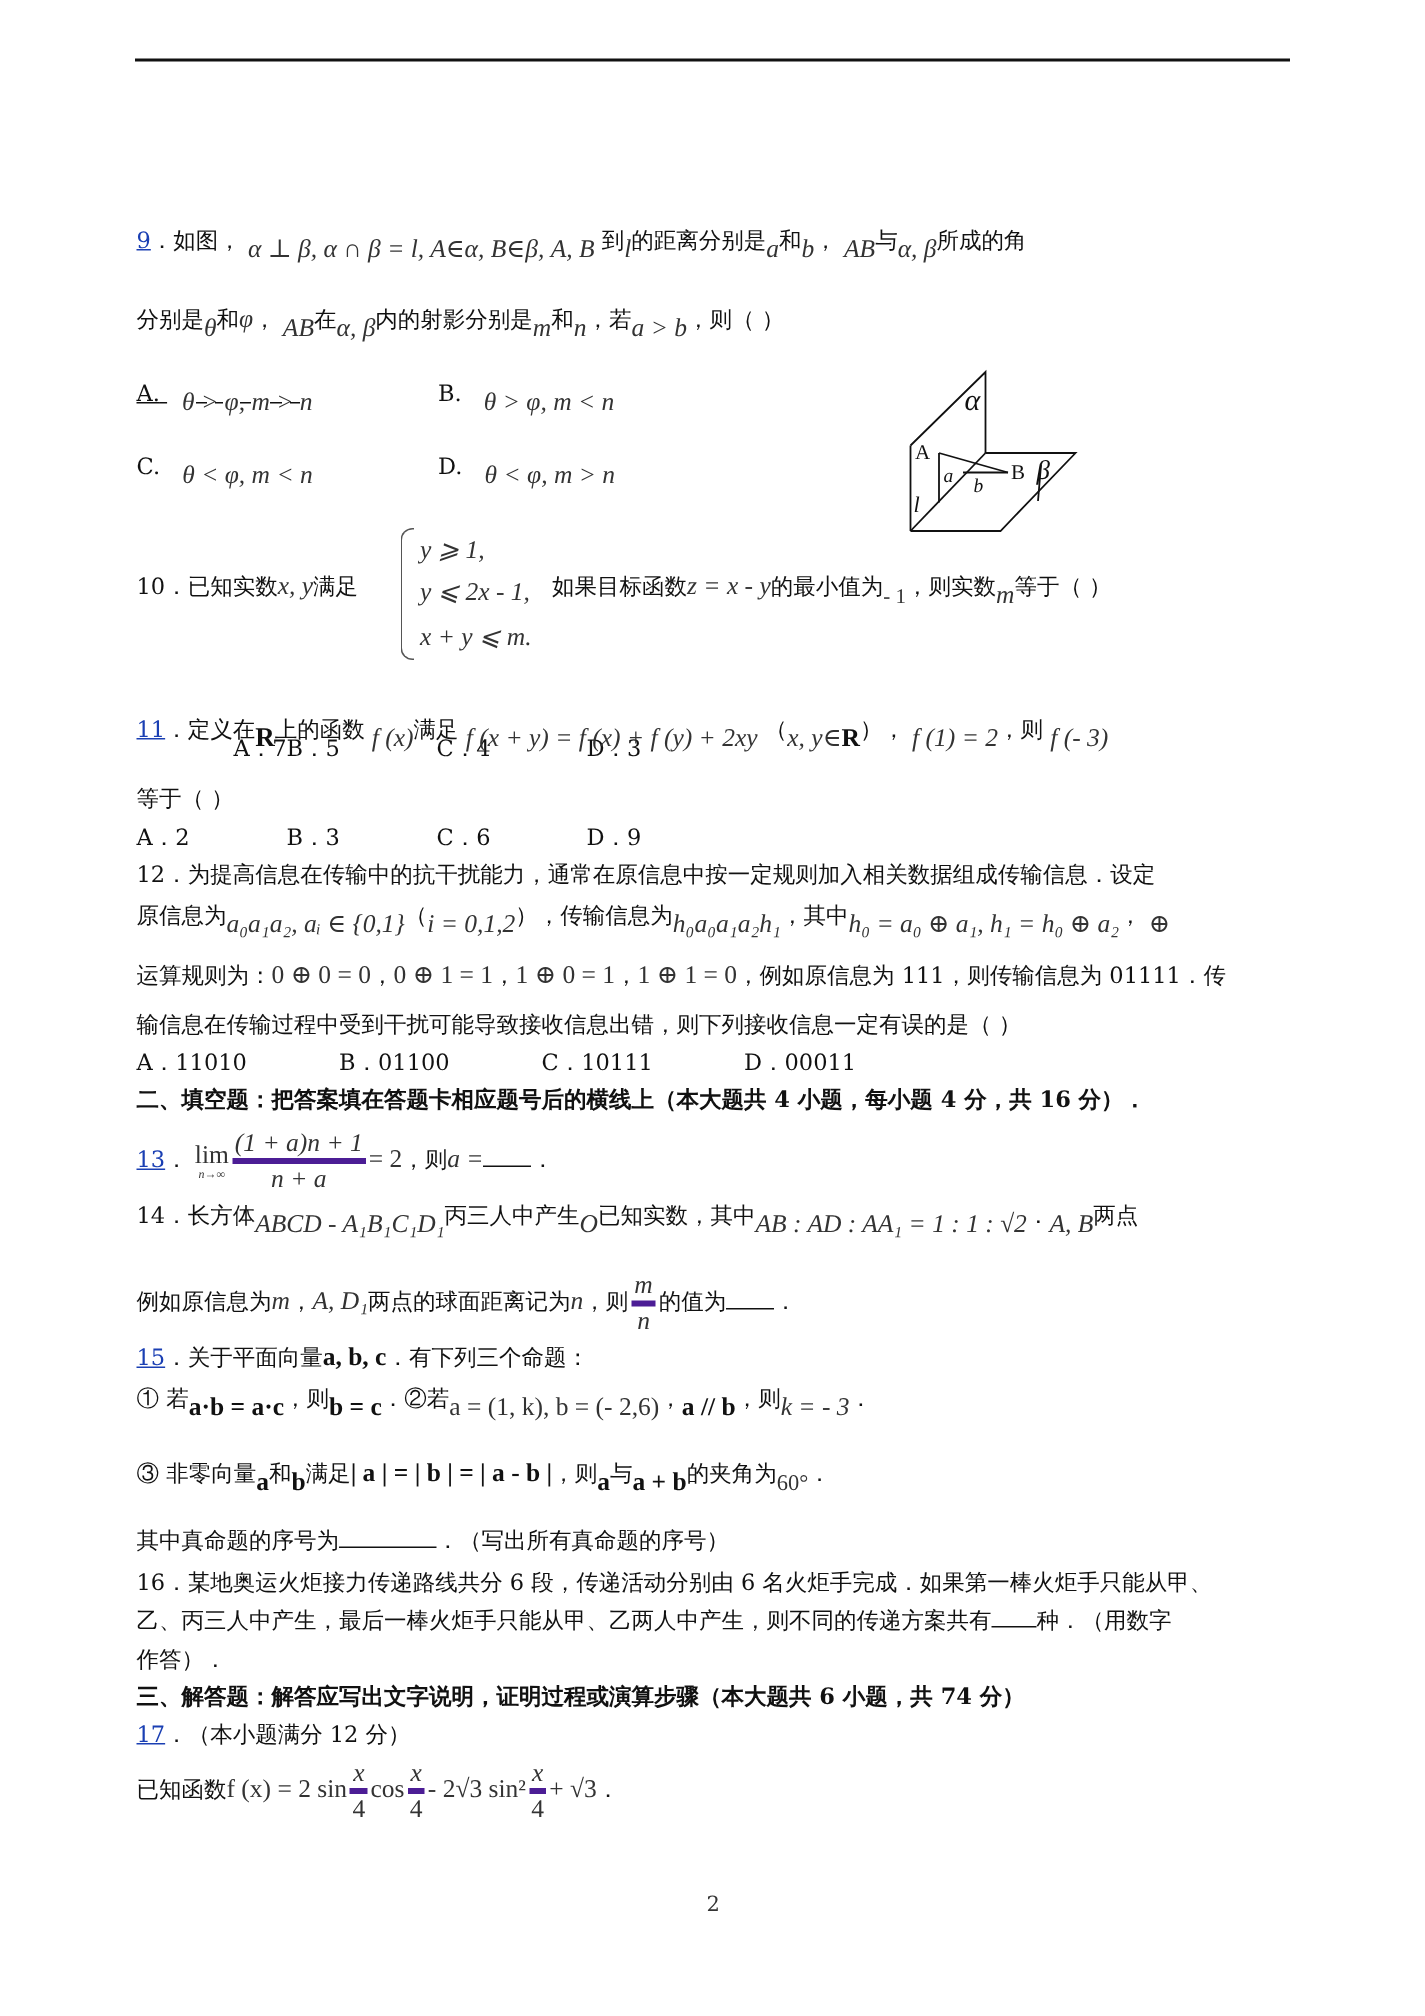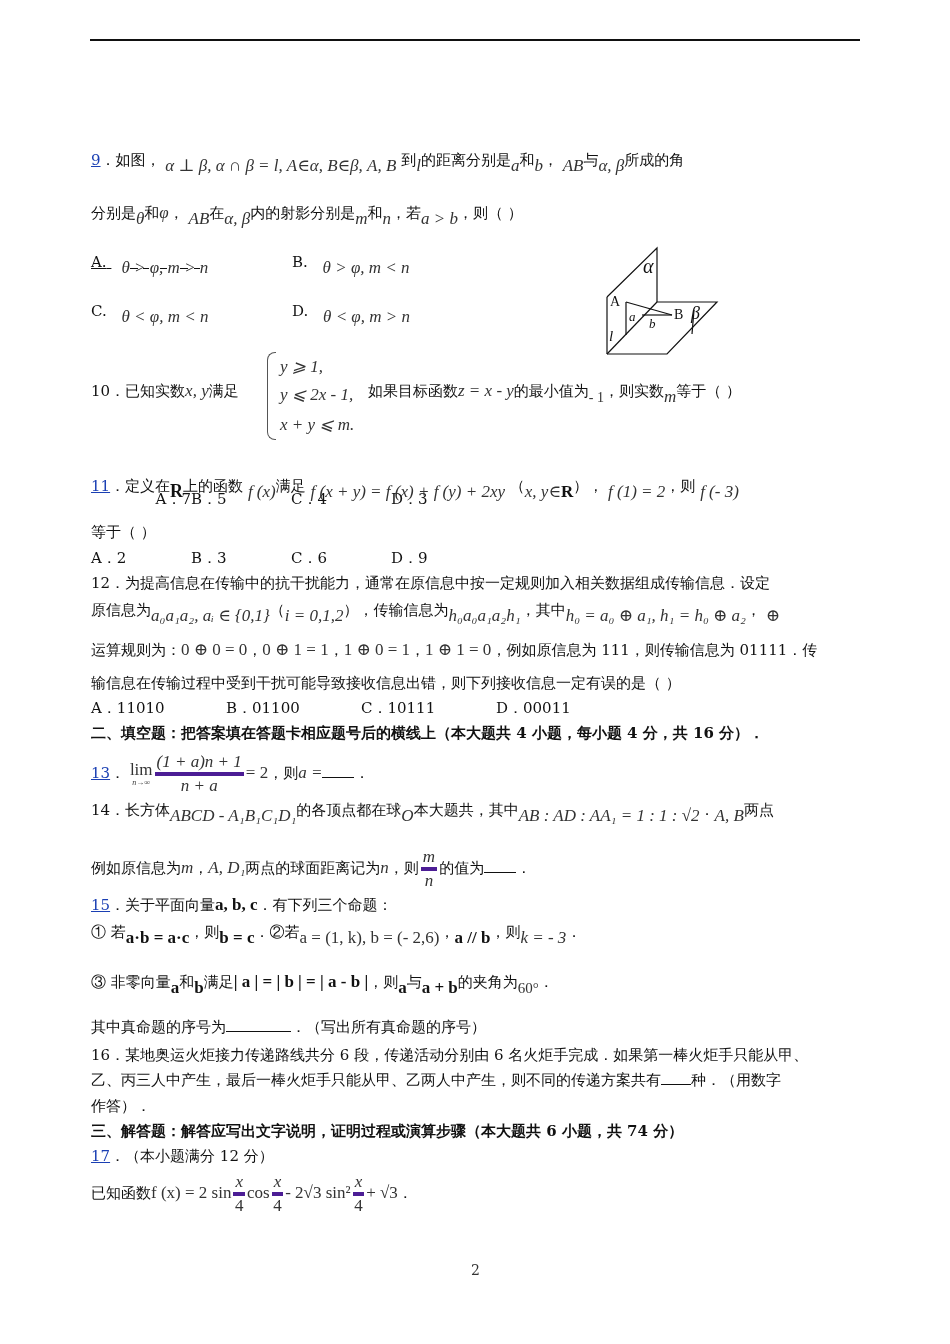--- a/index.html
+++ b/index.html
@@ -124,21 +124,21 @@
 
 <div class="line" style="top:752px;line-height:22px;">
   <span class="link">13</span><span>．</span>
   <span style="display:inline-block;vertical-align:middle;text-align:center;">
     <span class="mr" style="display:block;line-height:18px;">lim</span>
     <span class="m" style="display:block;font-size:8px;line-height:8px;">n→∞</span>
   </span><span class="frac m"><span class="num">(1 + a)n + 1</span><span class="den">n + a</span></span><span class="mr">= 2</span><span>，则</span><span class="m">a =</span><span class="blank" style="width:32px;"></span><span>．</span>
 </div>
 
 <div class="line" style="top:800px;">
-  <span>14．长方体</span><span class="m dn">ABCD - A₁B₁C₁D₁</span><span>的各顶点都在球</span><span class="m dn">O</span><span>本大题共，其中</span><span class="m dn">AB : AD : AA₁ = 1 : 1 : √2</span><span>．</span><span class="m dn">A,  B</span><span>两点</span>
+  <span>14．长方体</span><span class="m dn">ABCD - A₁B₁C₁D₁</span><span>丙三人中产生</span><span class="m dn">O</span><span>已知实数，其中</span><span class="m dn">AB : AD : AA₁ = 1 : 1 : √2</span><span>．</span><span class="m dn">A,  B</span><span>两点</span>
 </div>
 <div class="line" style="top:847px;line-height:22px;">
   <span>例如原信息为</span><span class="m">m</span><span>，</span><span class="m">A,  D₁</span><span>两点的球面距离记为</span><span class="m">n</span><span>，则</span><span class="frac m"><span class="num">m</span><span class="den">n</span></span><span>的值为</span><span class="blank" style="width:32px;"></span><span>．</span>
 </div>
 
 <div class="line" style="top:895px;">
   <span class="link">15</span><span>．关于平面向量</span><span class="mr b">a,  b,  c</span><span>．有下列三个命题：</span>
 </div>
 <div class="line" style="top:922px;">
   <span>① 若</span><span class="mr b dn">a·b = a·c</span><span>，则</span><span class="mr b dn">b = c</span><span>．②若</span><span class="mr dn">a = (1,  k),  b = (- 2,6)</span><span>，</span><span class="mr b dn">a // b</span><span>，则</span><span class="m dn">k = - 3</span><span>．</span>

